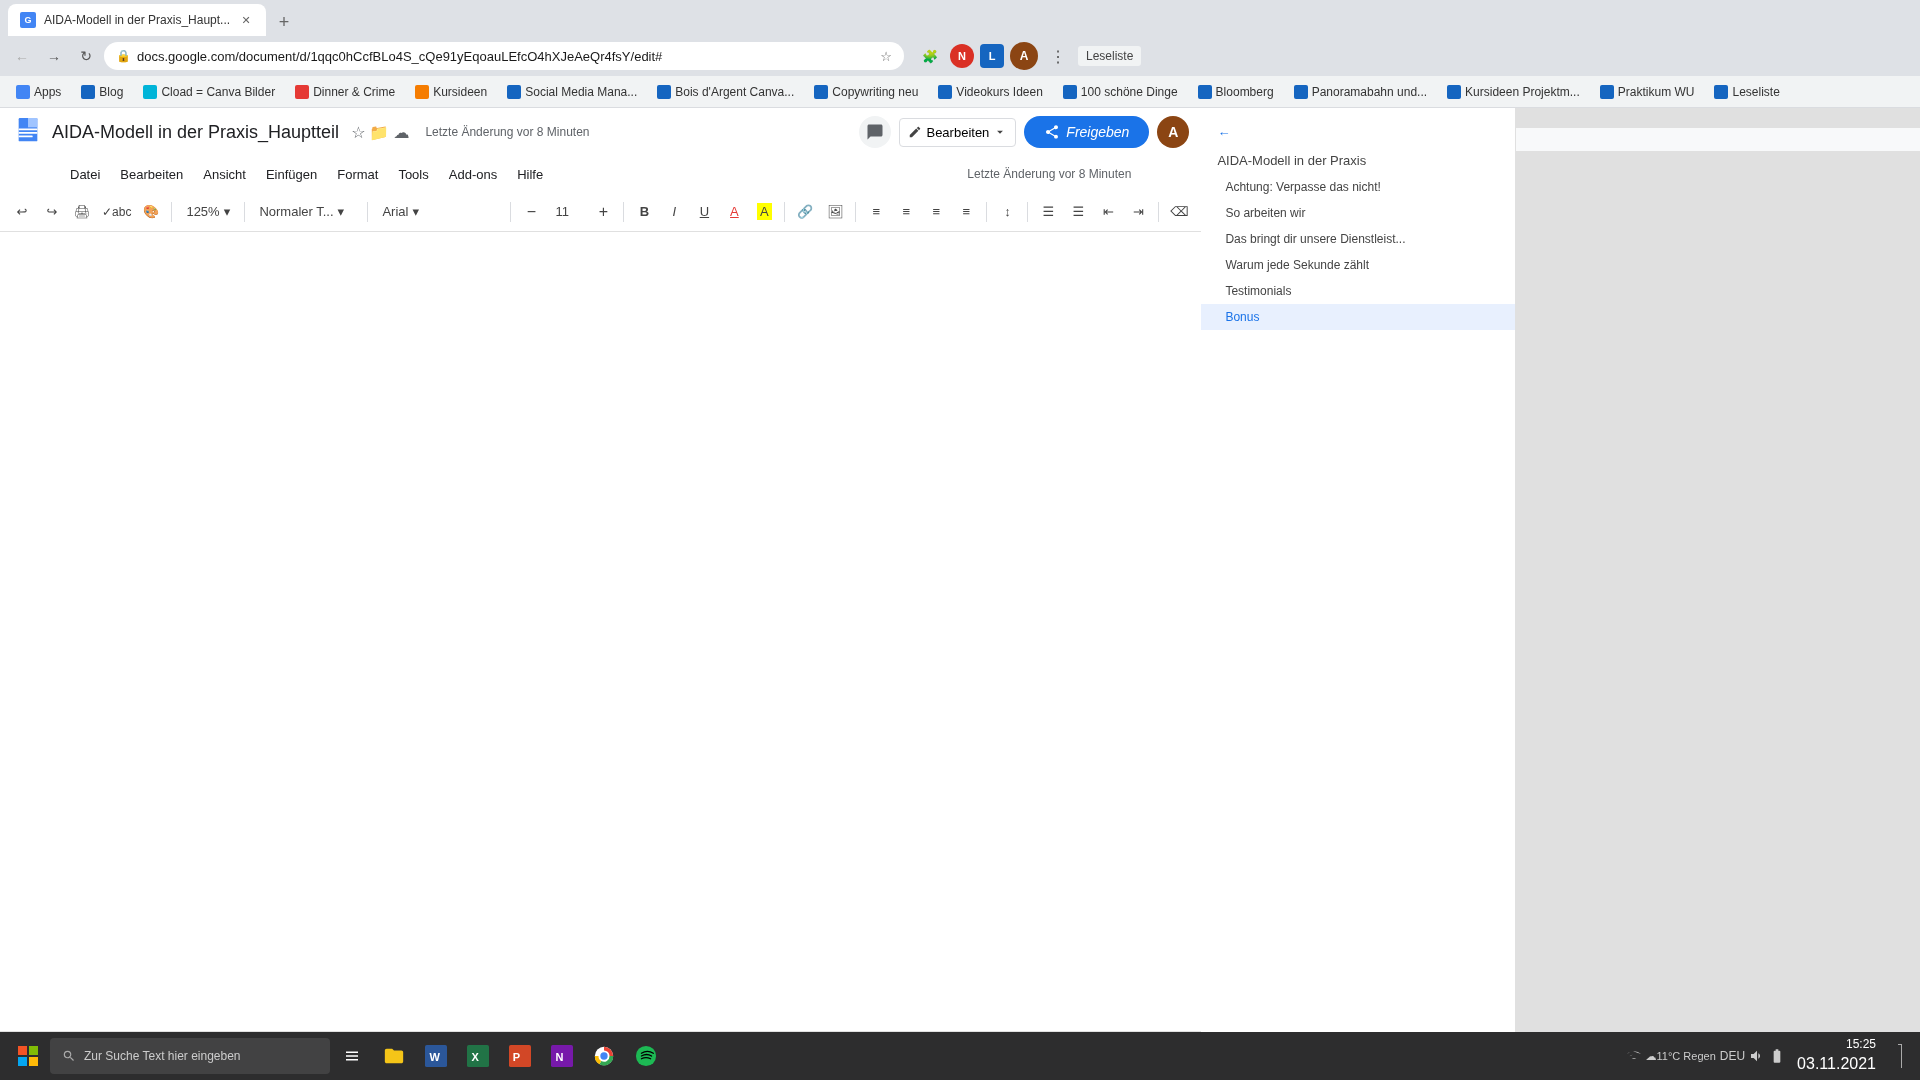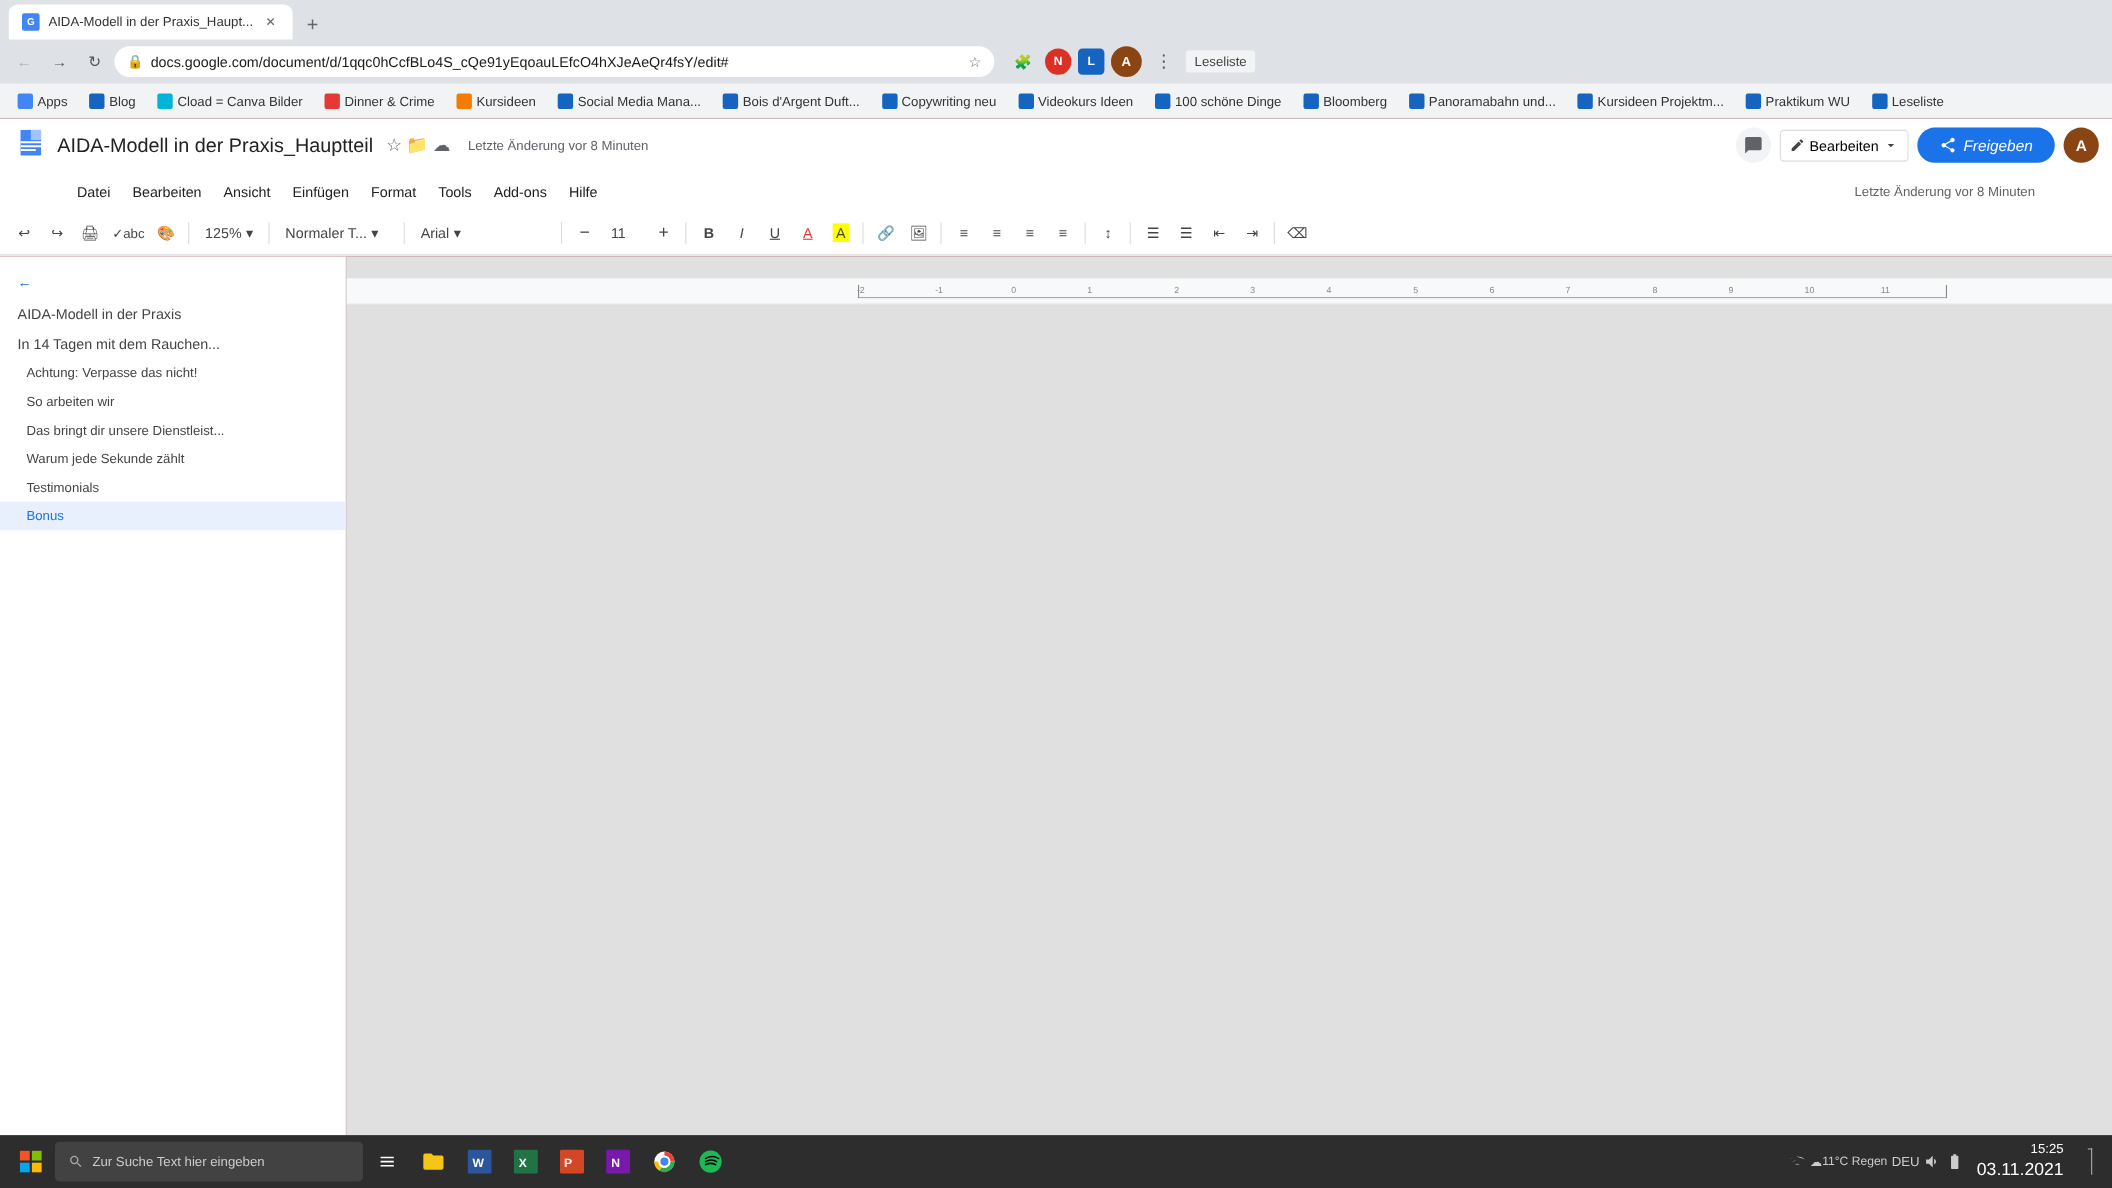--- a/index.html
+++ b/index.html
@@ -27,21 +27,21 @@
     .toolbar-right { display: flex; align-items: center; gap: 6px; margin-left: 8px; }
     .profile-pic { width: 28px; height: 28px; border-radius: 50%; background: #8b4513; color: white; display: flex; align-items: center; justify-content: center; font-size: 12px; font-weight: bold; }
     .menu-dots { color: #555; font-size: 16px; cursor: pointer; width: 28px; height: 28px; display: flex; align-items: center; justify-content: center; border-radius: 50%; }
 
     
     .bookmarks-bar { height: 32px; background: #f1f3f4; border-bottom: 1px solid #dadce0; display: flex; align-items: center; padding: 0 8px; gap: 4px; overflow: hidden; }
     .bookmark-item { height: 24px; display: flex; align-items: center; padding: 0 8px; border-radius: 4px; font-size: 12px; color: #333; cursor: pointer; white-space: nowrap; gap: 4px; }
     .bm-icon { width: 14px; height: 14px; border-radius: 2px; flex-shrink: 0; }
 
     
-    .app-area { flex: 1; display: flex; flex-direction: column; background: #7f1d1d; overflow: hidden; }
+    .app-area { flex: 1; display: flex; flex-direction: row; background: #0c4a6e; overflow: hidden; }
 
     
     .gdocs-header { background: #fff; border-bottom: 1px solid #e0e0e0; }
     .gdocs-title-row { height: 48px; display: flex; align-items: center; padding: 0 12px; gap: 8px; }
     .gdocs-logo { width: 32px; height: 32px; display: flex; align-items: center; justify-content: center; }
     .gdocs-logo svg { width: 28px; height: 28px; }
     .doc-title { font-size: 18px; color: #202124; font-weight: 400; flex: 0 0 auto; }
     .title-icons { display: flex; gap: 4px; align-items: center; margin-left: 4px; }
     .title-icon { color: #5f6368; font-size: 16px; cursor: pointer; }
     .autosave { font-size: 12px; color: #5f6368; margin-left: 8px; }
@@ -145,21 +145,21 @@
     <div class="bookmark-item">
       <div class="bm-icon" style="background:#f57c00;"></div>
       <span>Kursideen</span>
     </div>
     <div class="bookmark-item">
       <div class="bm-icon" style="background:#1565c0;"></div>
       <span>Social Media Mana...</span>
     </div>
     <div class="bookmark-item">
       <div class="bm-icon" style="background:#1565c0;"></div>
-      <span>Bois d'Argent Duft...</span>
+      <span>Bois d'Argent Canva...</span>
     </div>
     <div class="bookmark-item">
       <div class="bm-icon" style="background:#1565c0;"></div>
       <span>Copywriting neu</span>
     </div>
     <div class="bookmark-item">
       <div class="bm-icon" style="background:#1565c0;"></div>
       <span>Videokurs Ideen</span>
     </div>
     <div class="bookmark-item">
@@ -306,23 +306,20 @@
     <div class="content-area">
 
       <div class="sidebar">
         <div class="sidebar-back">
           <span>←</span>
         </div>
 
         <div class="sidebar-nav-item level1">
           <span>AIDA-Modell in der Praxis</span>
         </div>
-        <div class="sidebar-nav-item level1">
-          <span>In 14 Tagen mit dem Rauchen...</span>
-        </div>
         <div class="sidebar-nav-item level2">
           <span>Achtung: Verpasse das nicht!</span>
         </div>
         <div class="sidebar-nav-item level2">
           <span>So arbeiten wir</span>
         </div>
         <div class="sidebar-nav-item level2">
           <span>Das bringt dir unsere Dienstleist...</span>
         </div>
         <div class="sidebar-nav-item level2">

